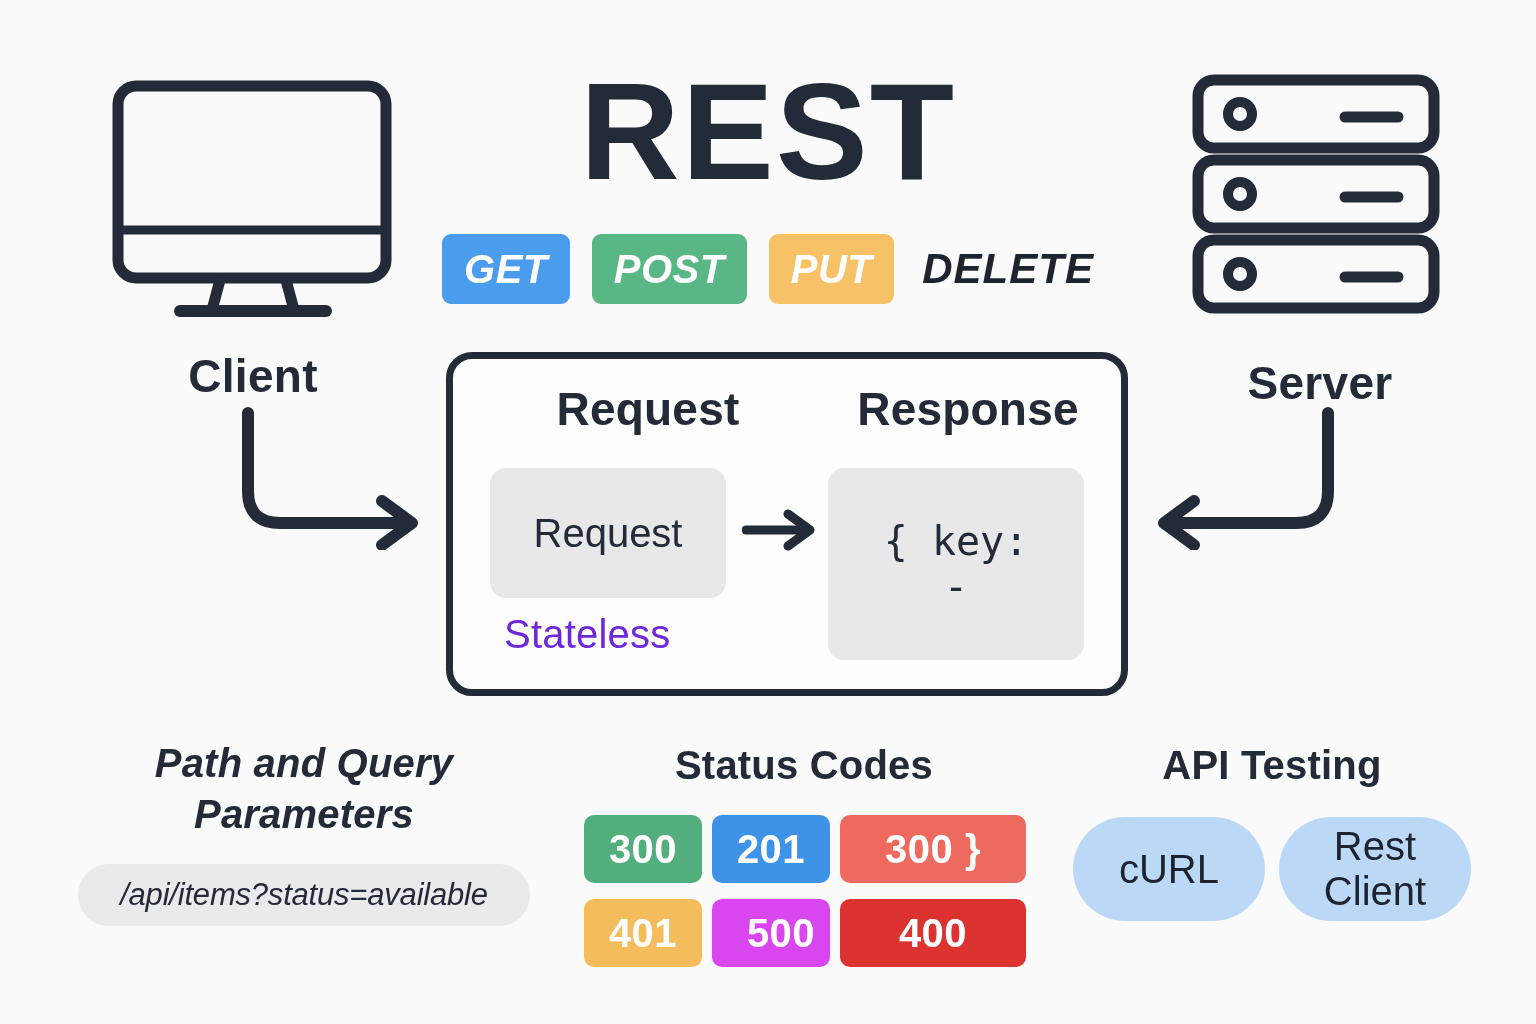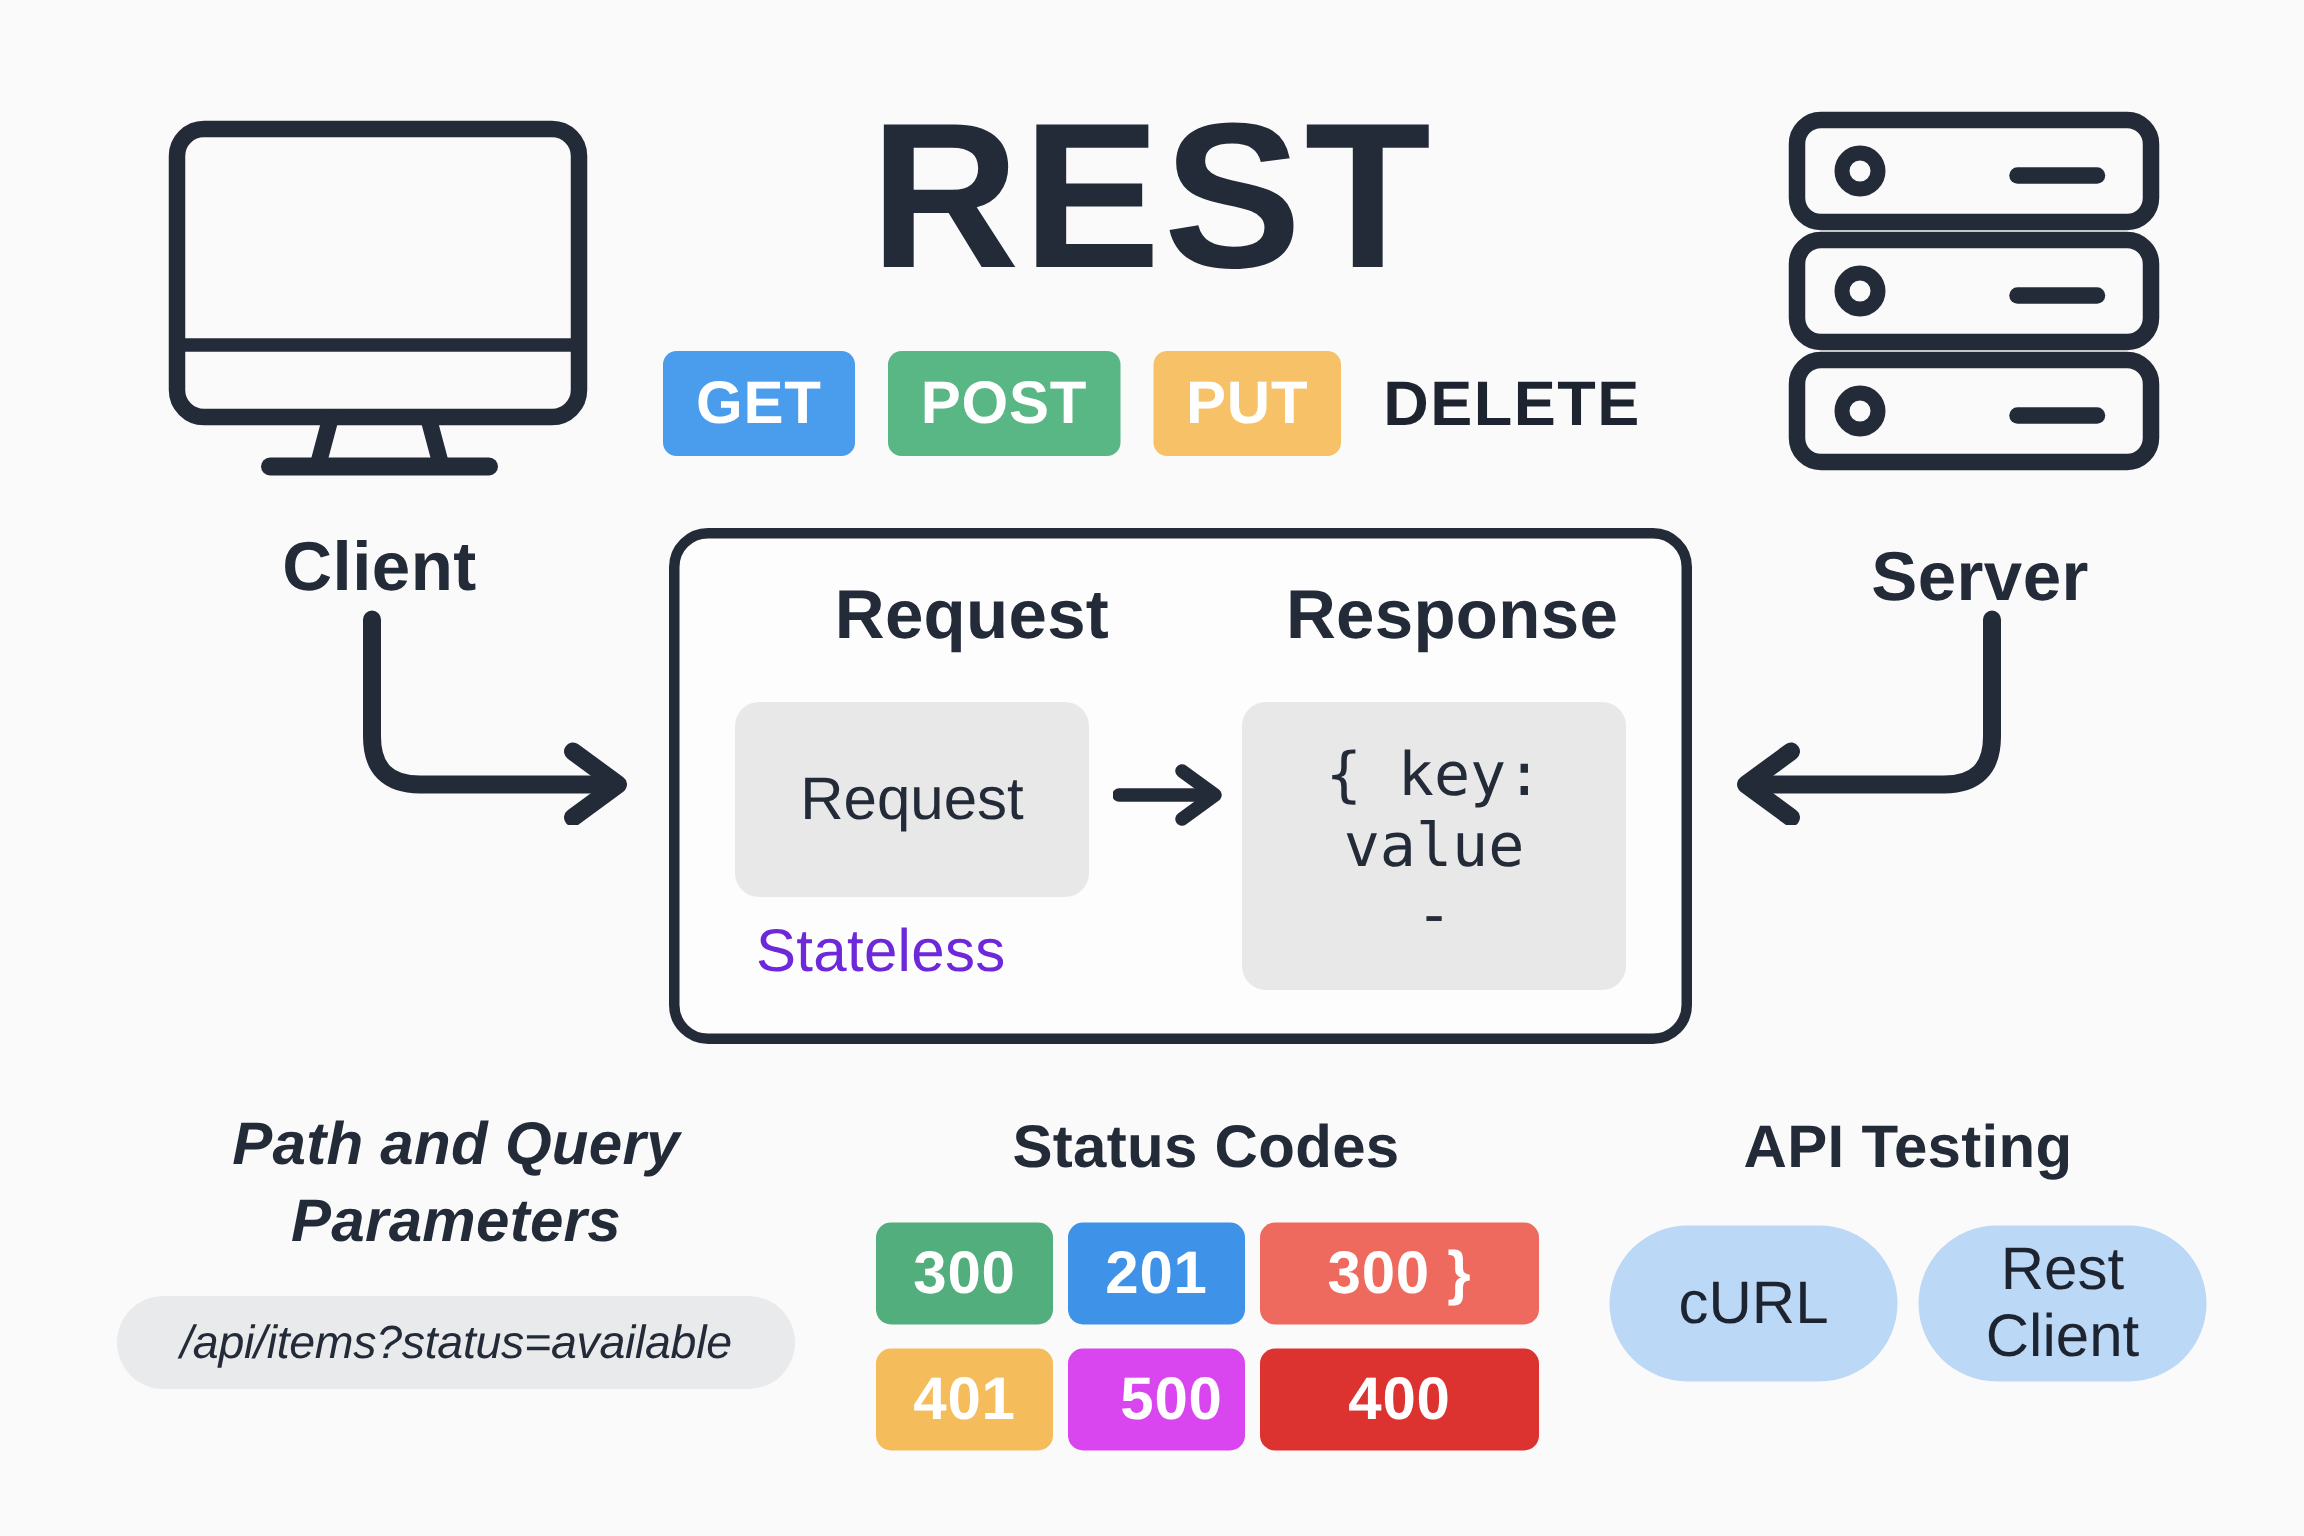--- a/index.html
+++ b/index.html
@@ -33,20 +33,21 @@
     font-family: "Liberation Sans", sans-serif;
   }
 
   
   #methods-row {
     left: 0; right: 0; top: 234px;
     display: flex;
     justify-content: center;
     align-items: center;
     gap: 22px;
+    font-style: italic;
   }
   .method-badge {
     border-radius: 9px;
     color: #ffffff;
     font-size: 40px;
     font-weight: 700;
     letter-spacing: 0.5px;
     display: flex;
     align-items: center;
     justify-content: center;
@@ -280,21 +281,20 @@
 
   <div class="abs" id="arrow-req-res">
     <svg width="76" height="50" viewBox="0 0 76 50">
       <line x1="4" y1="25" x2="58" y2="25" stroke="#242b38" stroke-width="9" stroke-linecap="round"></line>
       <path d="M 46 9 L 68 25 L 46 41" fill="none" stroke="#242b38" stroke-width="9" stroke-linecap="round" stroke-linejoin="round"></path>
     </svg>
   </div>
 
   <div class="abs gray-panel" id="response-panel">
     <div class="code-line">{ key:</div>
-    <div class="code-line">value</div>
     <div class="code-line">-</div>
   </div>
 
   <div class="abs" id="stateless-label">Stateless</div>
 
   <div class="abs" id="params-section">
     <div class="section-title">
       <div>Path and Query</div>
       <div>Parameters</div>
     </div>

